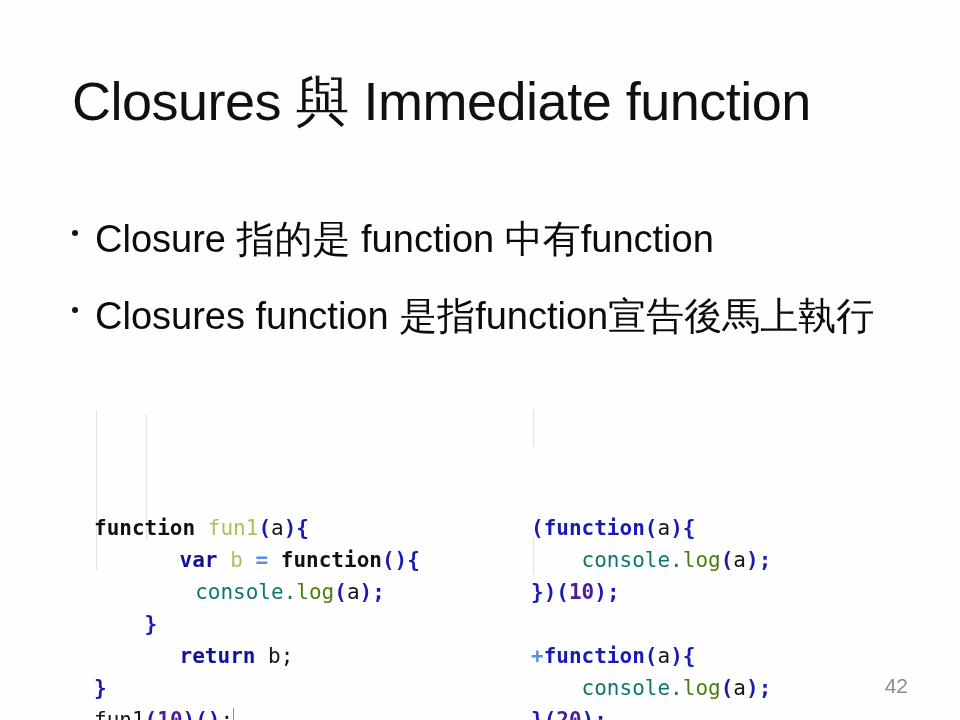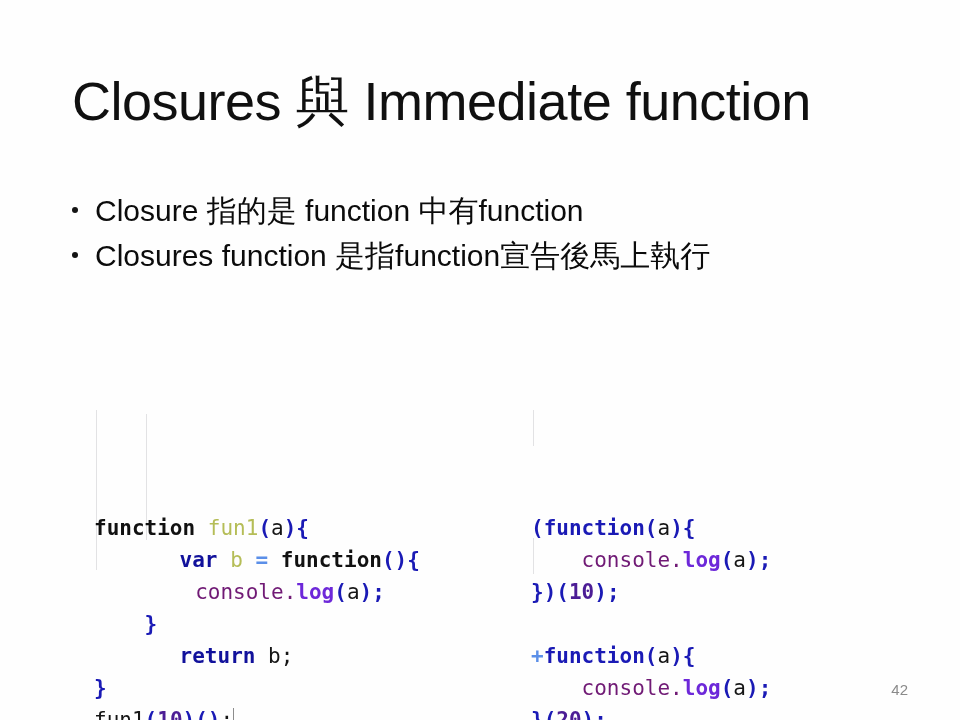--- a/index.html
+++ b/index.html
@@ -36,25 +36,26 @@
     left: 66px;
     top: 190px;
     width: 830px;
     list-style: none;
     margin: 0;
     padding: 0;
   }
   #bullet-list li {
     position: relative;
     padding-left: 29px;
-    font-size: 30px;
+    font-size: 38px;
     line-height: 1.42;
     color: #0b0b0b;
     margin-bottom: 2px;
     font-weight: 400;
+    margin-top: 23px;
   }
   #bullet-list li .bullet-dot {
     position: absolute;
     left: 6px;
     top: 17px;
     width: 6px;
     height: 6px;
     border-radius: 50%;
     background: #141414;
   }
@@ -80,41 +81,41 @@
     position: absolute;
     width: 1px;
     background: #e2e2e4;
   }
 
   
   .t-kw       { color: #11119b; font-weight: bold; margin-left: 35px; }   
   .t-fnkw     { color: #111111; font-weight: bold; }   
   .t-fnkw-b   { color: #1a1ab5; font-weight: bold; }   
   .t-fname    { color: #b5bd57; }                       
-  .t-obj      { color: #701a75; }                       
-  .t-prop     { color: #6d28d9; font-weight: bold; }                       
+  .t-obj      { color: #0f766e; }                       
+  .t-prop     { color: #4d7c0f; }                       
   .t-punct    { color: #1a1ab5; font-weight: bold; }    
   .t-num      { color: #4c1d95; font-weight: bold; }    
   .t-op       { color: #5b8fe8; font-weight: bold; }    
   .t-plain    { color: #151515; }
 
   .caret {
     display: inline-block;
     width: 1px;
     height: 23px;
     background: #8d8d8d;
     vertical-align: -4px;
   }
 
   
   #page-number {
     position: absolute;
     right: 52px;
     bottom: 22px;
-    font-size: 15px;
+    font-size: 21px;
     color: #8a8a8a;
     font-family: "Liberation Sans", sans-serif;
   }
 </style>
 </head>
 <body>
 
 <div id="slide">
 
   <h1 id="slide-title">Closures 與 Immediate function</h1>

